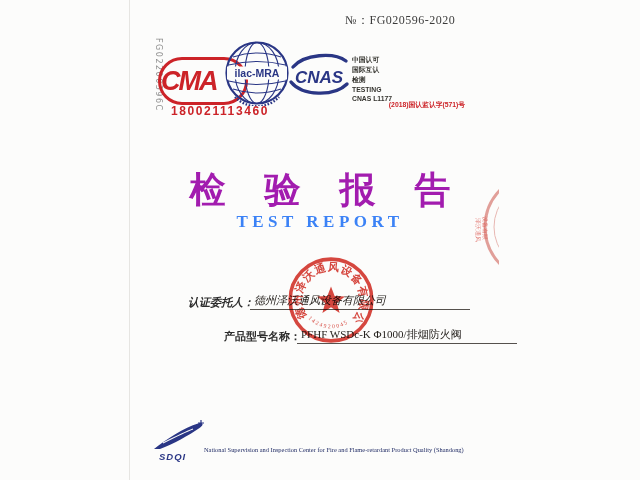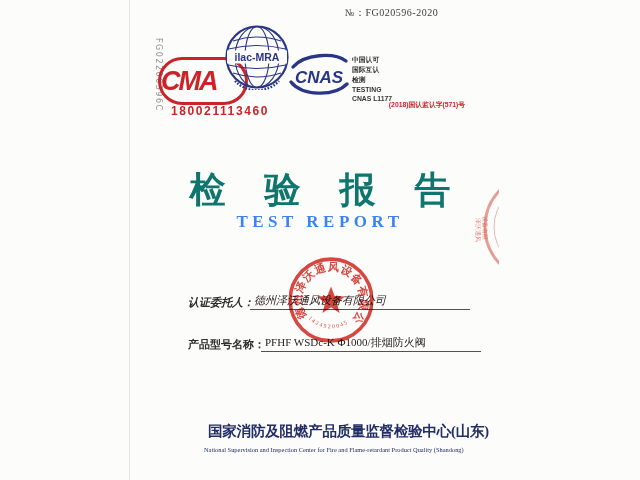--- a/index.html
+++ b/index.html
@@ -10,38 +10,38 @@
   .abs{position:absolute;}
   
   .page-edge{left:129px;top:0;width:1px;height:480px;background:#e6e5e2;}
   
   .side-code{
     left:163px;top:38px;font-family:"DejaVu Sans", sans-serif;
     font-size:8px;color:#8f8f8f;transform:rotate(90deg);transform-origin:left top;
     letter-spacing:1.5px;white-space:nowrap;
   }
   
-  .report-no{left:345px;top:6px;font-size:10px;color:#3b3b3b;letter-spacing:.5px;white-space:nowrap;}
+  .report-no{left:345px;top:12px;font-size:12px;color:#3b3b3b;letter-spacing:.5px;white-space:nowrap;}
   
   .cma-box{
     left:158px;top:57px;width:84px;height:42px;border:3.5px solid #cc2328;border-radius:24px;
     display:flex;align-items:center;justify-content:flex-start;
   }
   .cma-letters{font-family:"Liberation Sans",sans-serif;font-weight:bold;font-style:italic;
     font-size:27px;color:#cc2328;letter-spacing:-2px;line-height:1;}
   .cma-number{left:168px;top:104px;width:104px;text-align:center;font-family:"Liberation Sans",sans-serif;
     font-size:12px;font-weight:bold;color:#cc2328;letter-spacing:1.6px;white-space:nowrap;}
   
   .title-cn{left:150px;top:166px;width:340px;text-align:center;font-size:36px;font-weight:bold;
-    color:#0f766e;letter-spacing:15px;text-indent:15px;white-space:nowrap;}
+    color:#a21caf;letter-spacing:15px;text-indent:15px;white-space:nowrap;}
   .title-en{left:150px;top:212px;width:340px;text-align:center;font-size:17px;font-weight:bold;
     color:#3b82f6;letter-spacing:4.5px;white-space:nowrap;}
   
   .field-row{left:188px;width:290px;height:22px;display:flex;align-items:flex-end;}
-  .f1{top:288px;font-style:italic;} .f2{top:330px;} .f3{top:354px;}
+  .f1{top:288px;font-style:italic;} .f2{top:322px;margin-left:36px;} .f3{top:354px;}
   .field-label{flex:0 0 64px;font-size:11px;font-weight:bold;color:#2d2d2d;white-space:nowrap;}
   .field-value{flex:0 0 216px;margin-left:-4px;border-bottom:1px solid #55514d;
     font-size:11px;color:#26221e;padding:0 0 1px 4px;white-space:nowrap;}
   
   .stamp{left:287px;top:256px;width:88px;height:88px;mix-blend-mode:multiply;opacity:.92;}
   .ghost-stamp{left:466px;top:180px;width:33px;height:94px;overflow:hidden;opacity:.85;}
   
   .cnas-lines{left:352px;top:55px;width:46px;font-family:"Liberation Sans",sans-serif;
     font-size:6.8px;line-height:1.45;color:#35342f;font-weight:bold;}
   .cal-caption{left:384px;top:100px;width:86px;text-align:center;font-family:"Liberation Sans",sans-serif;
@@ -63,21 +63,21 @@
 
   <div class="abs report-no">
     <span>№：</span><span>FG020596-2020</span>
   </div>
 
   <div class="abs cma-box">
     <span class="cma-letters">CMA</span>
   </div>
   <div class="abs cma-number">180021113460</div>
 
-  <div class="abs" style="left:224px;top:24px;">
+  <div class="abs" style="left:224px;top:40px;">
     <svg width="66" height="66" viewBox="0 0 66 66">
       <circle cx="33" cy="33" r="30.5" fill="none" stroke="#2a3685" stroke-width="2.2"></circle>
       <path d="M 9,17 Q 33,9 57,17" fill="none" stroke="#2a3685" stroke-width="1.1"></path>
       <path d="M 4.5,25 Q 33,18 61.5,25" fill="none" stroke="#2a3685" stroke-width="1.1"></path>
       <path d="M 4.5,41 Q 33,48 61.5,41" fill="none" stroke="#2a3685" stroke-width="1.1"></path>
       <path d="M 9,49 Q 33,57 57,49" fill="none" stroke="#2a3685" stroke-width="1.1"></path>
       <ellipse cx="33" cy="33" rx="12" ry="30.5" fill="none" stroke="#2a3685" stroke-width="1.1"></ellipse>
       <ellipse cx="33" cy="33" rx="22" ry="30.5" fill="none" stroke="#2a3685" stroke-width="1.1"></ellipse>
       <path d="M 11,57 A 30.5 30.5 0 0 0 55,57" fill="none" stroke="#2a3685" stroke-width="2.4" stroke-dasharray="1.6 1.6"></path>
       <rect x="3" y="26.5" width="60" height="13" fill="#fcfcfb"></rect>
@@ -133,16 +133,23 @@
 
   <div class="abs ghost-stamp">
     <svg width="33" height="94" viewBox="0 0 33 94">
       <circle cx="72" cy="47" r="53" fill="none" stroke="#dd8f88" stroke-width="3"></circle>
       <circle cx="72" cy="47" r="44" fill="none" stroke="#e4aba5" stroke-width="1"></circle>
       <text x="10" y="38" font-size="6" fill="#d5382f" opacity="0.75" transform="rotate(90 10 38)">泽沃通风</text>
       <text x="17" y="36" font-size="6" fill="#d5382f" opacity="0.75" transform="rotate(90 17 36)">设备有限</text>
     </svg>
   </div>
 
-  <div class="abs org-cn">国家消防及阻燃产品质量监督检验中心(山东)</div>
+  <div class="abs" style="left:151px;top:419px;">
+    <svg width="58" height="44" viewBox="0 0 58 44">
+      <path d="M 3,30 C 14,21 34,8 47,4.5 C 52,3 53.5,5.5 48.5,9 C 38,16.5 22,25 9,30 Z" fill="#2a3685"></path>
+      <path d="M 50,1 l 0,6 M 47,4 l 6,0" stroke="#2a3685" stroke-width="1.2"></path>
+      <path d="M 12,24 C 24,18 34,13 42,10" fill="none" stroke="#fcfcfb" stroke-width="1.2"></path>
+      <text x="8" y="41" font-family="Liberation Sans, sans-serif" font-size="9.5" font-weight="bold" font-style="italic" fill="#2a3685" letter-spacing="1">SDQI</text>
+    </svg>
+  </div>
   <div class="abs org-en">National Supervision and Inspection Center for Fire and Flame-retardant Product Quality (Shandong)</div>
 
 </div>
 
 </body></html>

